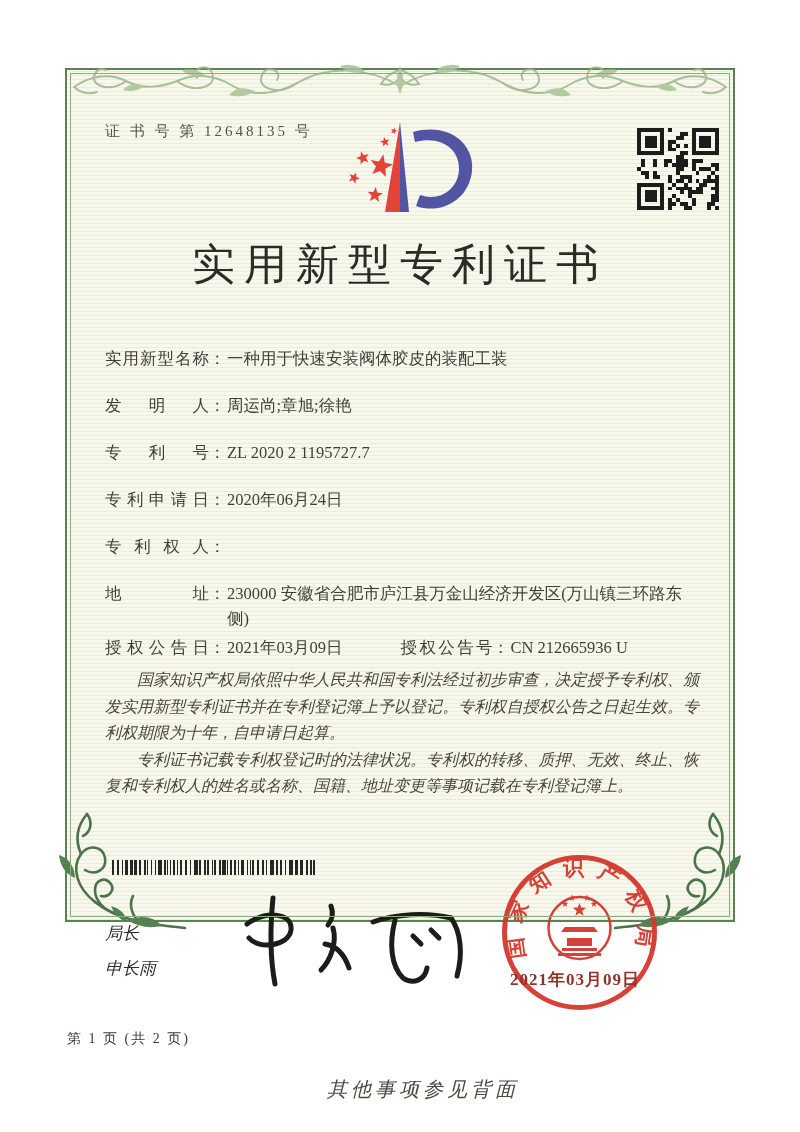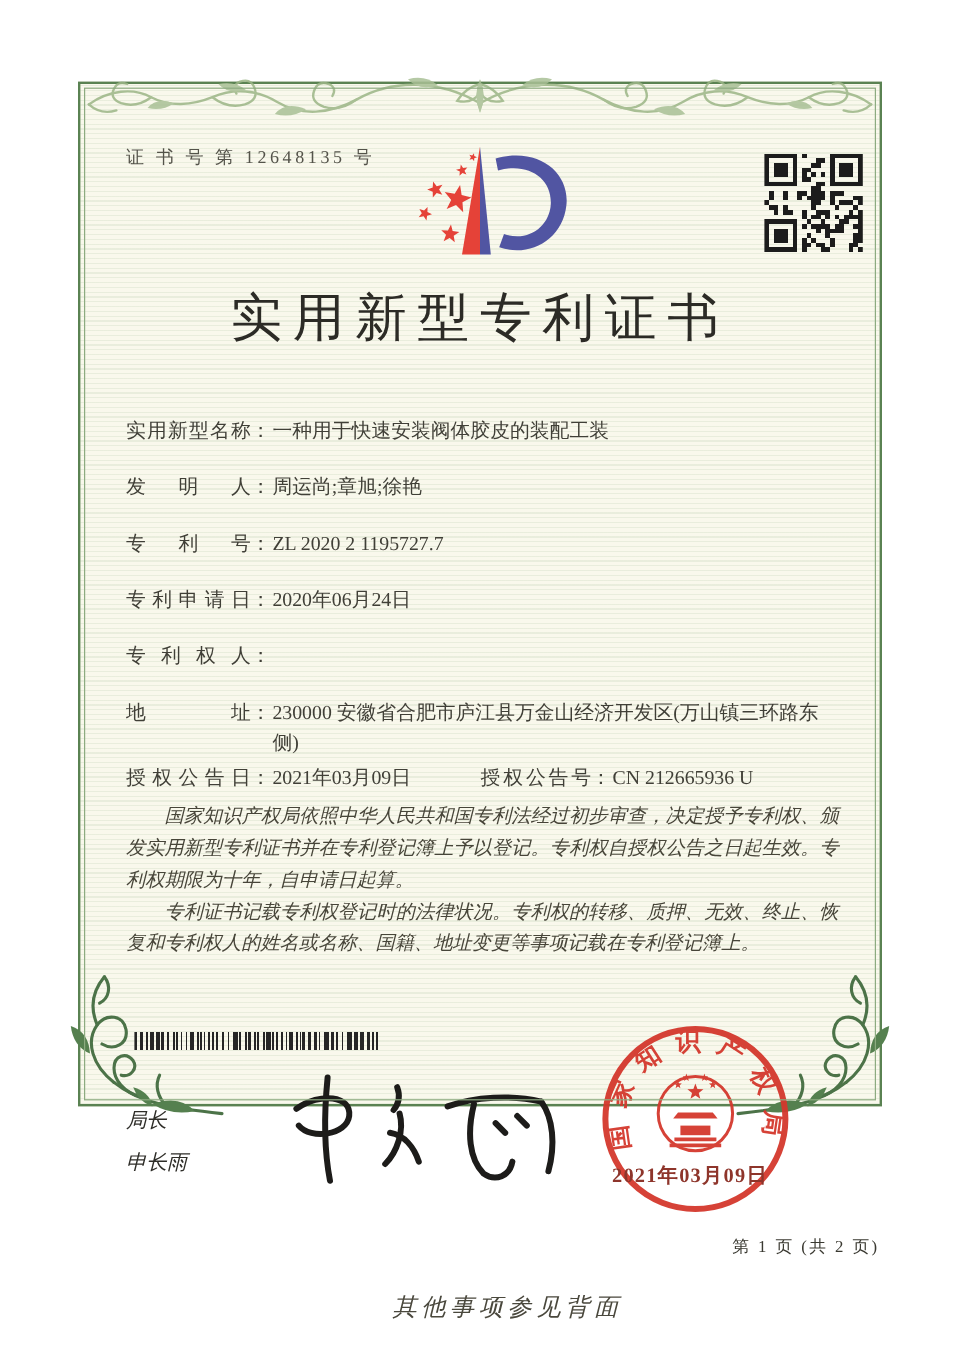--- a/index.html
+++ b/index.html
@@ -45,21 +45,21 @@
   .paras p{margin:0;text-indent:2em;}
   .barcode{position:absolute;left:45px;top:790px;width:205px;height:15px;}
   .director{position:absolute;left:38px;top:852px;font-size:17px;color:#2e2d28;line-height:24px;font-style:italic;}
   .director div{margin-bottom:11px;}
   .signature{position:absolute;left:160px;top:818px;width:260px;height:110px;}
   .seal{position:absolute;left:432px;top:782px;width:162px;height:162px;opacity:0.95;}
   .seal-date{
     position:absolute;left:418px;top:898px;width:180px;text-align:center;
     font-size:17px;font-weight:bold;color:#8e352b;letter-spacing:1px;
   }
-  .page-footer{position:absolute;left:0;top:960px;width:100%;text-align:right;font-size:14px;letter-spacing:2px;color:#3a3931;}
+  .page-footer{position:absolute;left:0;top:960px;width:100%;text-align:left;font-size:14px;letter-spacing:2px;color:#3a3931;}
   .back-note{
     position:absolute;left:0;top:1076px;width:100%;text-align:center;
     font-size:20px;letter-spacing:4px;color:#4a483d;font-style:italic;margin-left:23px;
   }
 </style>
 </head>
 <body>
 
 <div class="page">
   <div class="frame">

